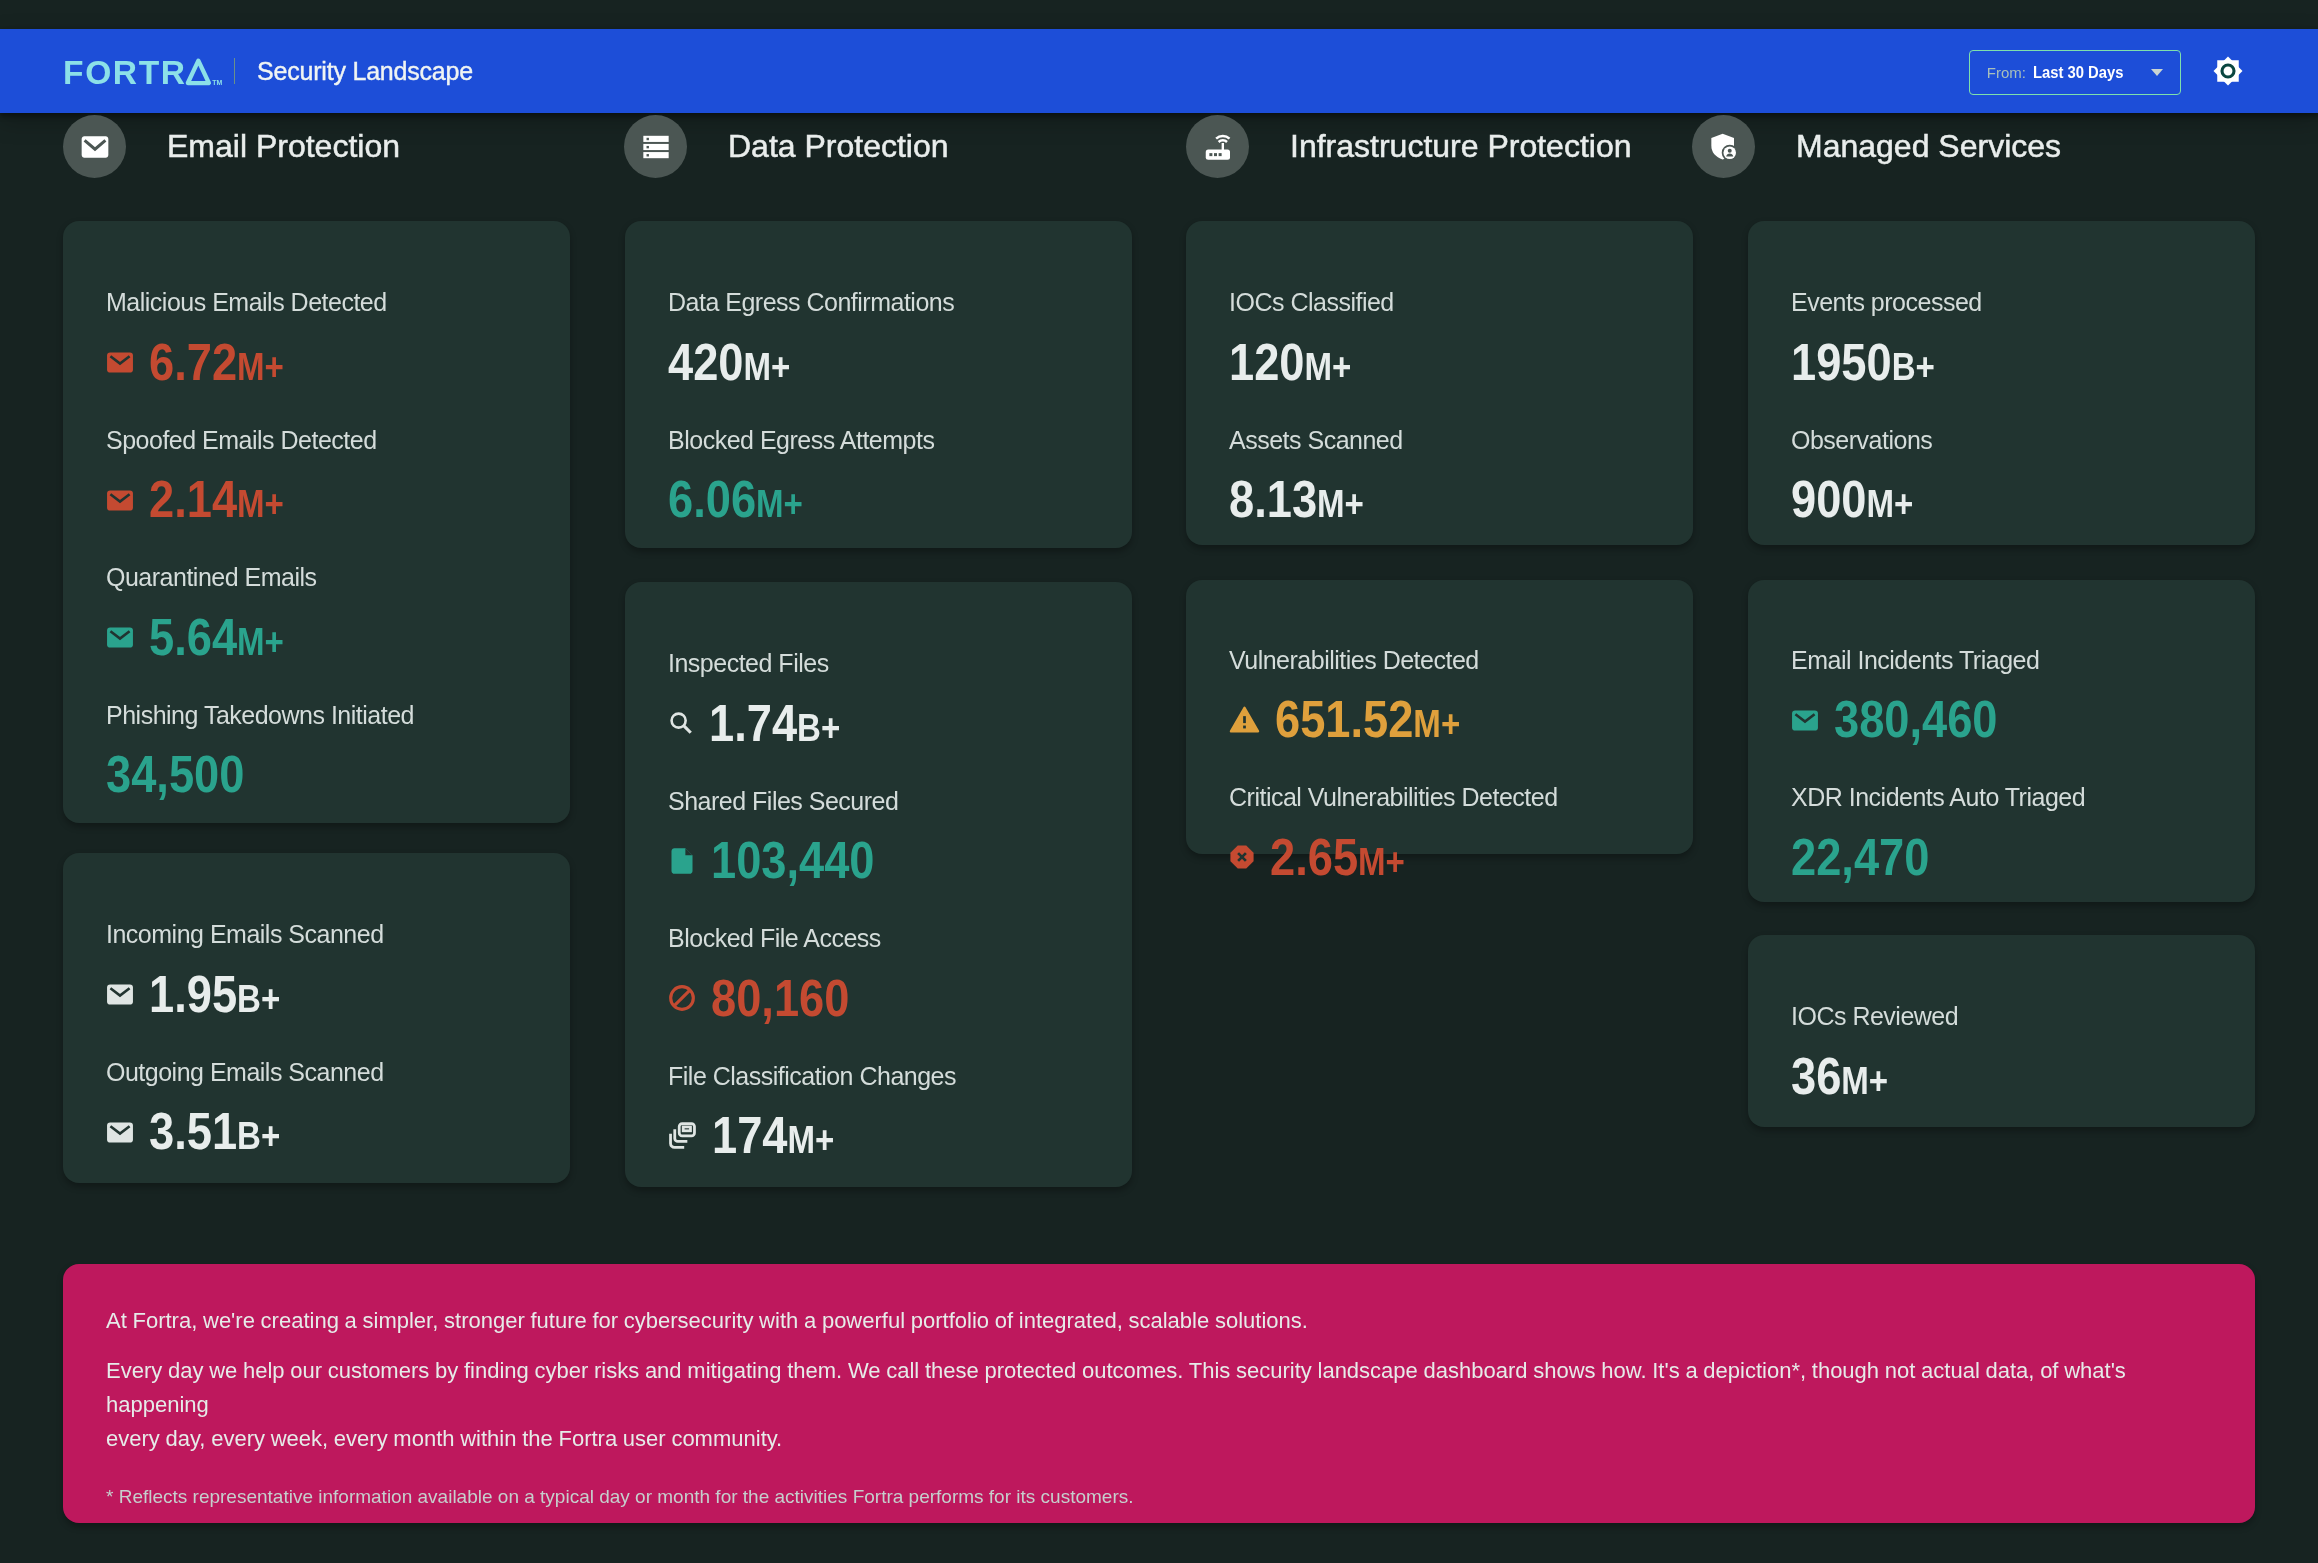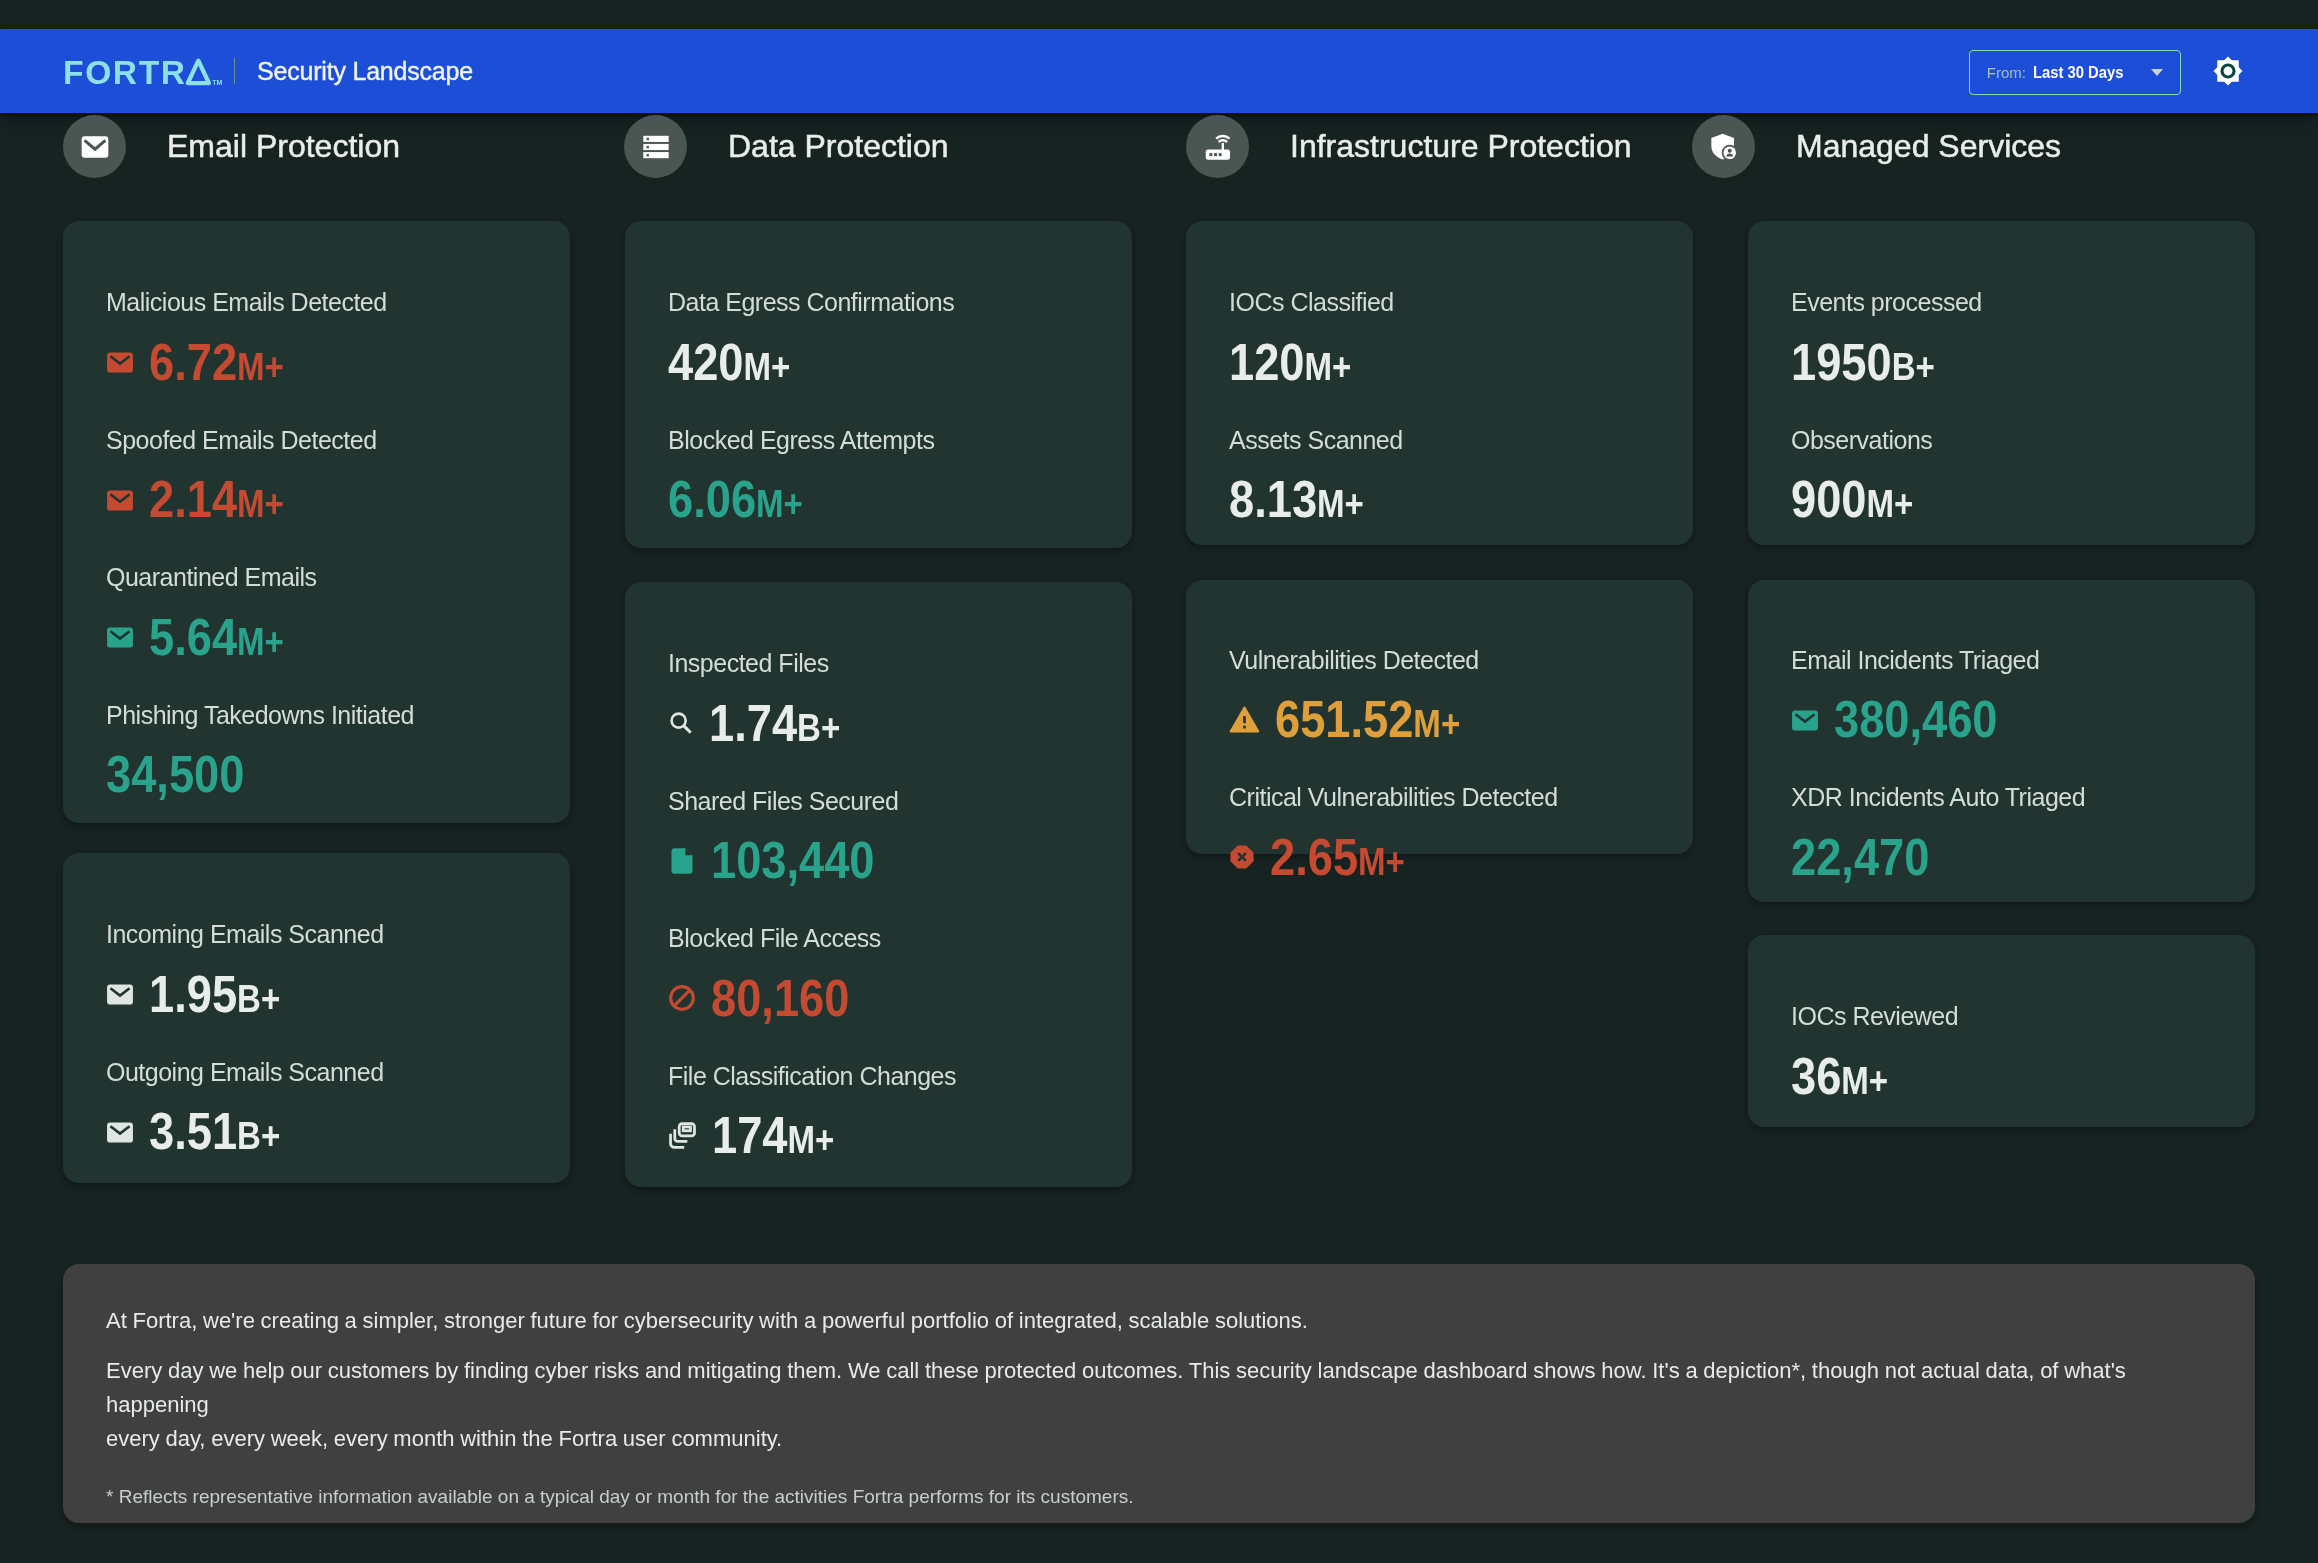--- a/index.html
+++ b/index.html
@@ -29,21 +29,21 @@
   .vrow { display:flex; align-items:center; gap:14.5px; }
   .vrow .ic { flex:none; display:flex; }
   .val { font-size:52px; line-height:59px; font-weight:700; white-space:nowrap; transform:scaleX(0.87); transform-origin:0 50%; }
   .val .sfx { font-size:38px; line-height:1; }
   .c-red { color:#c44a31; }
   .c-teal { color:#2aa38d; }
   .c-white { color:#e8edec; }
   .c-orange { color:#dfa03c; }
 
   
-  .footer { position:absolute; left:63px; top:1264px; width:2192px; height:259px; background:#404040; border-radius:16px; padding:40px 43px 0 43px; box-shadow:0 3.3px 6.6px rgba(0,0,0,0.28); }
+  .footer { position:absolute; left:63px; top:1264px; width:2192px; height:259px; background:#be185d; border-radius:16px; padding:40px 43px 0 43px; box-shadow:0 3.3px 6.6px rgba(0,0,0,0.28); }
   .footer p.big { font-size:22px; line-height:34px; color:#e6ebe9; word-spacing:-0.4px; }
   .footer p.small { font-size:19px; line-height:26px; color:#c6cfcd; }
 </style>
 </head>
 <body>
 <div id="page">
   <div class="header">
     <svg class="logo" width="171" height="37" viewBox="0 0 260 56">
       <text x="0" y="45" font-family="Liberation Sans" font-size="51" font-weight="700" letter-spacing="2.5" fill="#8ce0e8">FORTR</text>
       <polygon points="205.8,10 221.8,44 189.8,44" fill="none" stroke="#8ce0e8" stroke-width="6.5" stroke-linejoin="round"></polygon>

